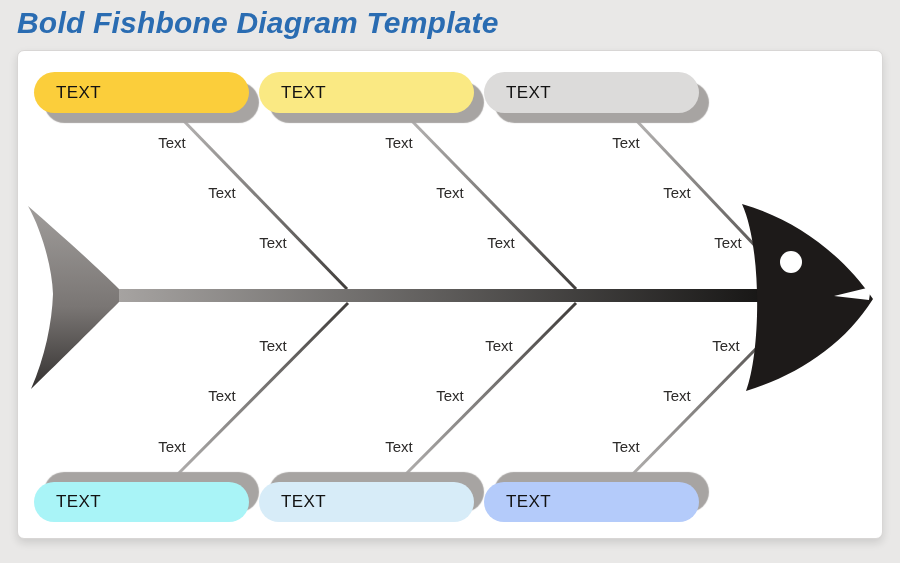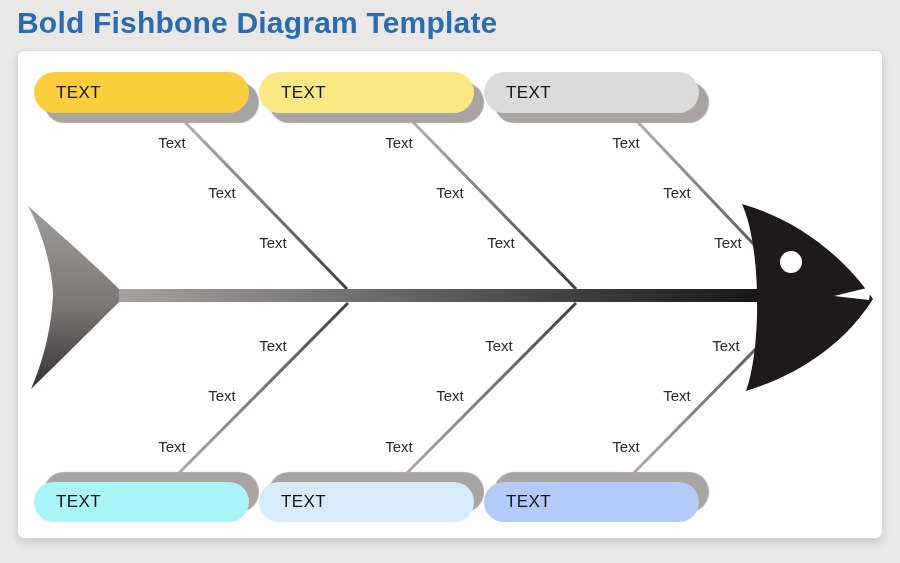--- a/index.html
+++ b/index.html
@@ -5,20 +5,21 @@
   html,body{margin:0;padding:0;}
   body{
     width:900px;height:563px;position:relative;overflow:hidden;
     background:#e9e8e7;
     font-family:"Liberation Sans",sans-serif;
   }
   .page-title{
     position:absolute;left:17px;top:6px;
     font-size:30px;font-weight:bold;letter-spacing:.2px;
     color:#2a6cb2;
+    font-style:italic;
   }
   .canvas{
     position:absolute;left:17px;top:50px;width:864px;height:487px;
     background:#ffffff;border:1px solid #d8d6d5;border-radius:7px;
     box-shadow:0 4px 9px rgba(0,0,0,.12);
   }
   .canvas svg{position:absolute;left:0;top:0;}
   .pill{
     position:absolute;width:215px;height:41px;border-radius:21px;
     display:flex;align-items:center;padding-left:22px;box-sizing:border-box;

